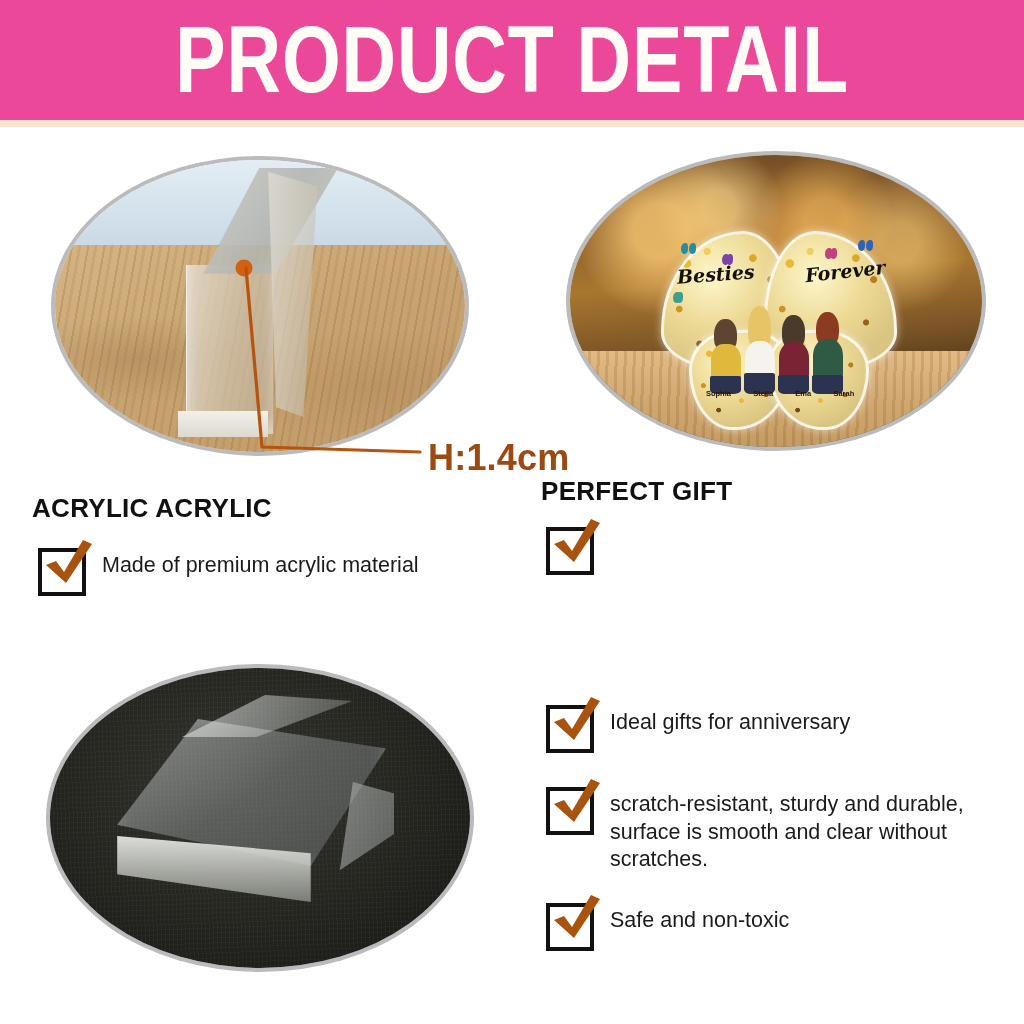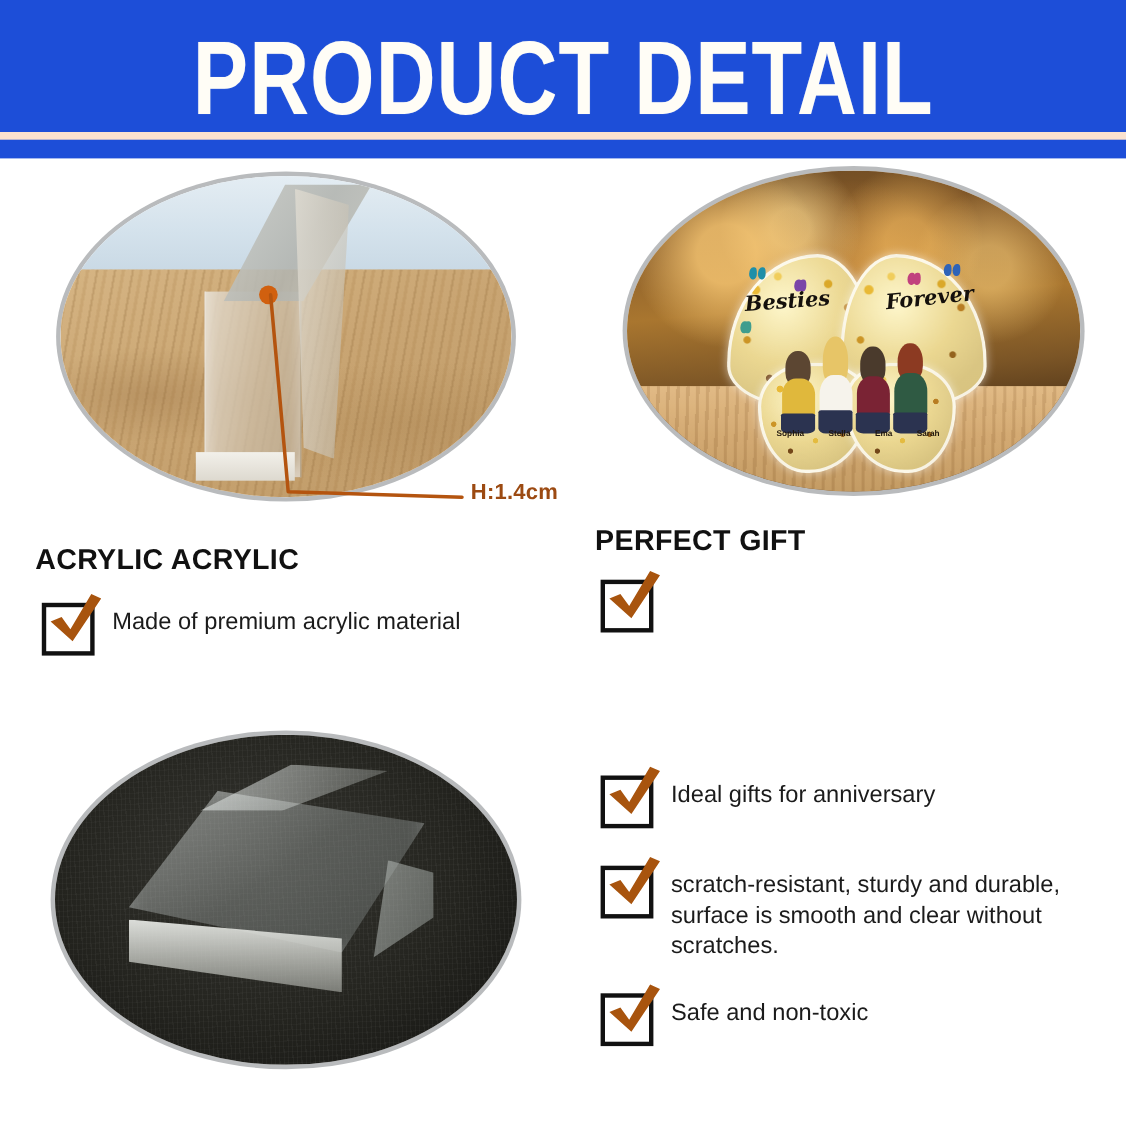--- a/index.html
+++ b/index.html
@@ -7,22 +7,22 @@
     width:1024px;height:1024px;
     background:#ffffff;
     font-family:"Liberation Sans", sans-serif;
     overflow:hidden;
     position:relative;
   }
   #page{position:relative;width:1024px;height:1024px;background:#fff;overflow:hidden;}
 
   
   .header{
-    position:absolute;left:0;top:0;width:1024px;height:144px;
-    background:#1d4ed8;
+    position:absolute;left:0;top:0;width:1024px;height:120px;
+    background:#ec4899;
     display:flex;align-items:center;justify-content:center;
   }
   .header-title{
     color:#fffdf6;
     font-family:"Liberation Sans", sans-serif;
     font-size:82px;
     font-weight:bold;
     letter-spacing:1px;
     transform:scaleX(0.92) scaleY(1.16);
     transform-origin:center center;
@@ -236,21 +236,21 @@
   #row-gift-2{left:546px;top:620px;}
   #row-gift-3{left:546px;top:705px;}
   #row-gift-4{left:546px;top:787px;}
   #row-gift-5{left:546px;top:903px;}
 
   
   #dim-callout{
     position:absolute;left:428px;top:437px;
     font-family:"Liberation Sans", sans-serif;
     font-weight:bold;
-    font-size:20px;
+    font-size:36px;
     color:#9c4a12;
     white-space:nowrap;
     letter-spacing:.2px;
   }
   #leader-svg{position:absolute;left:0;top:0;width:1024px;height:1024px;pointer-events:none;}
 </style>
 </head>
 <body>
 
 <div id="page">

